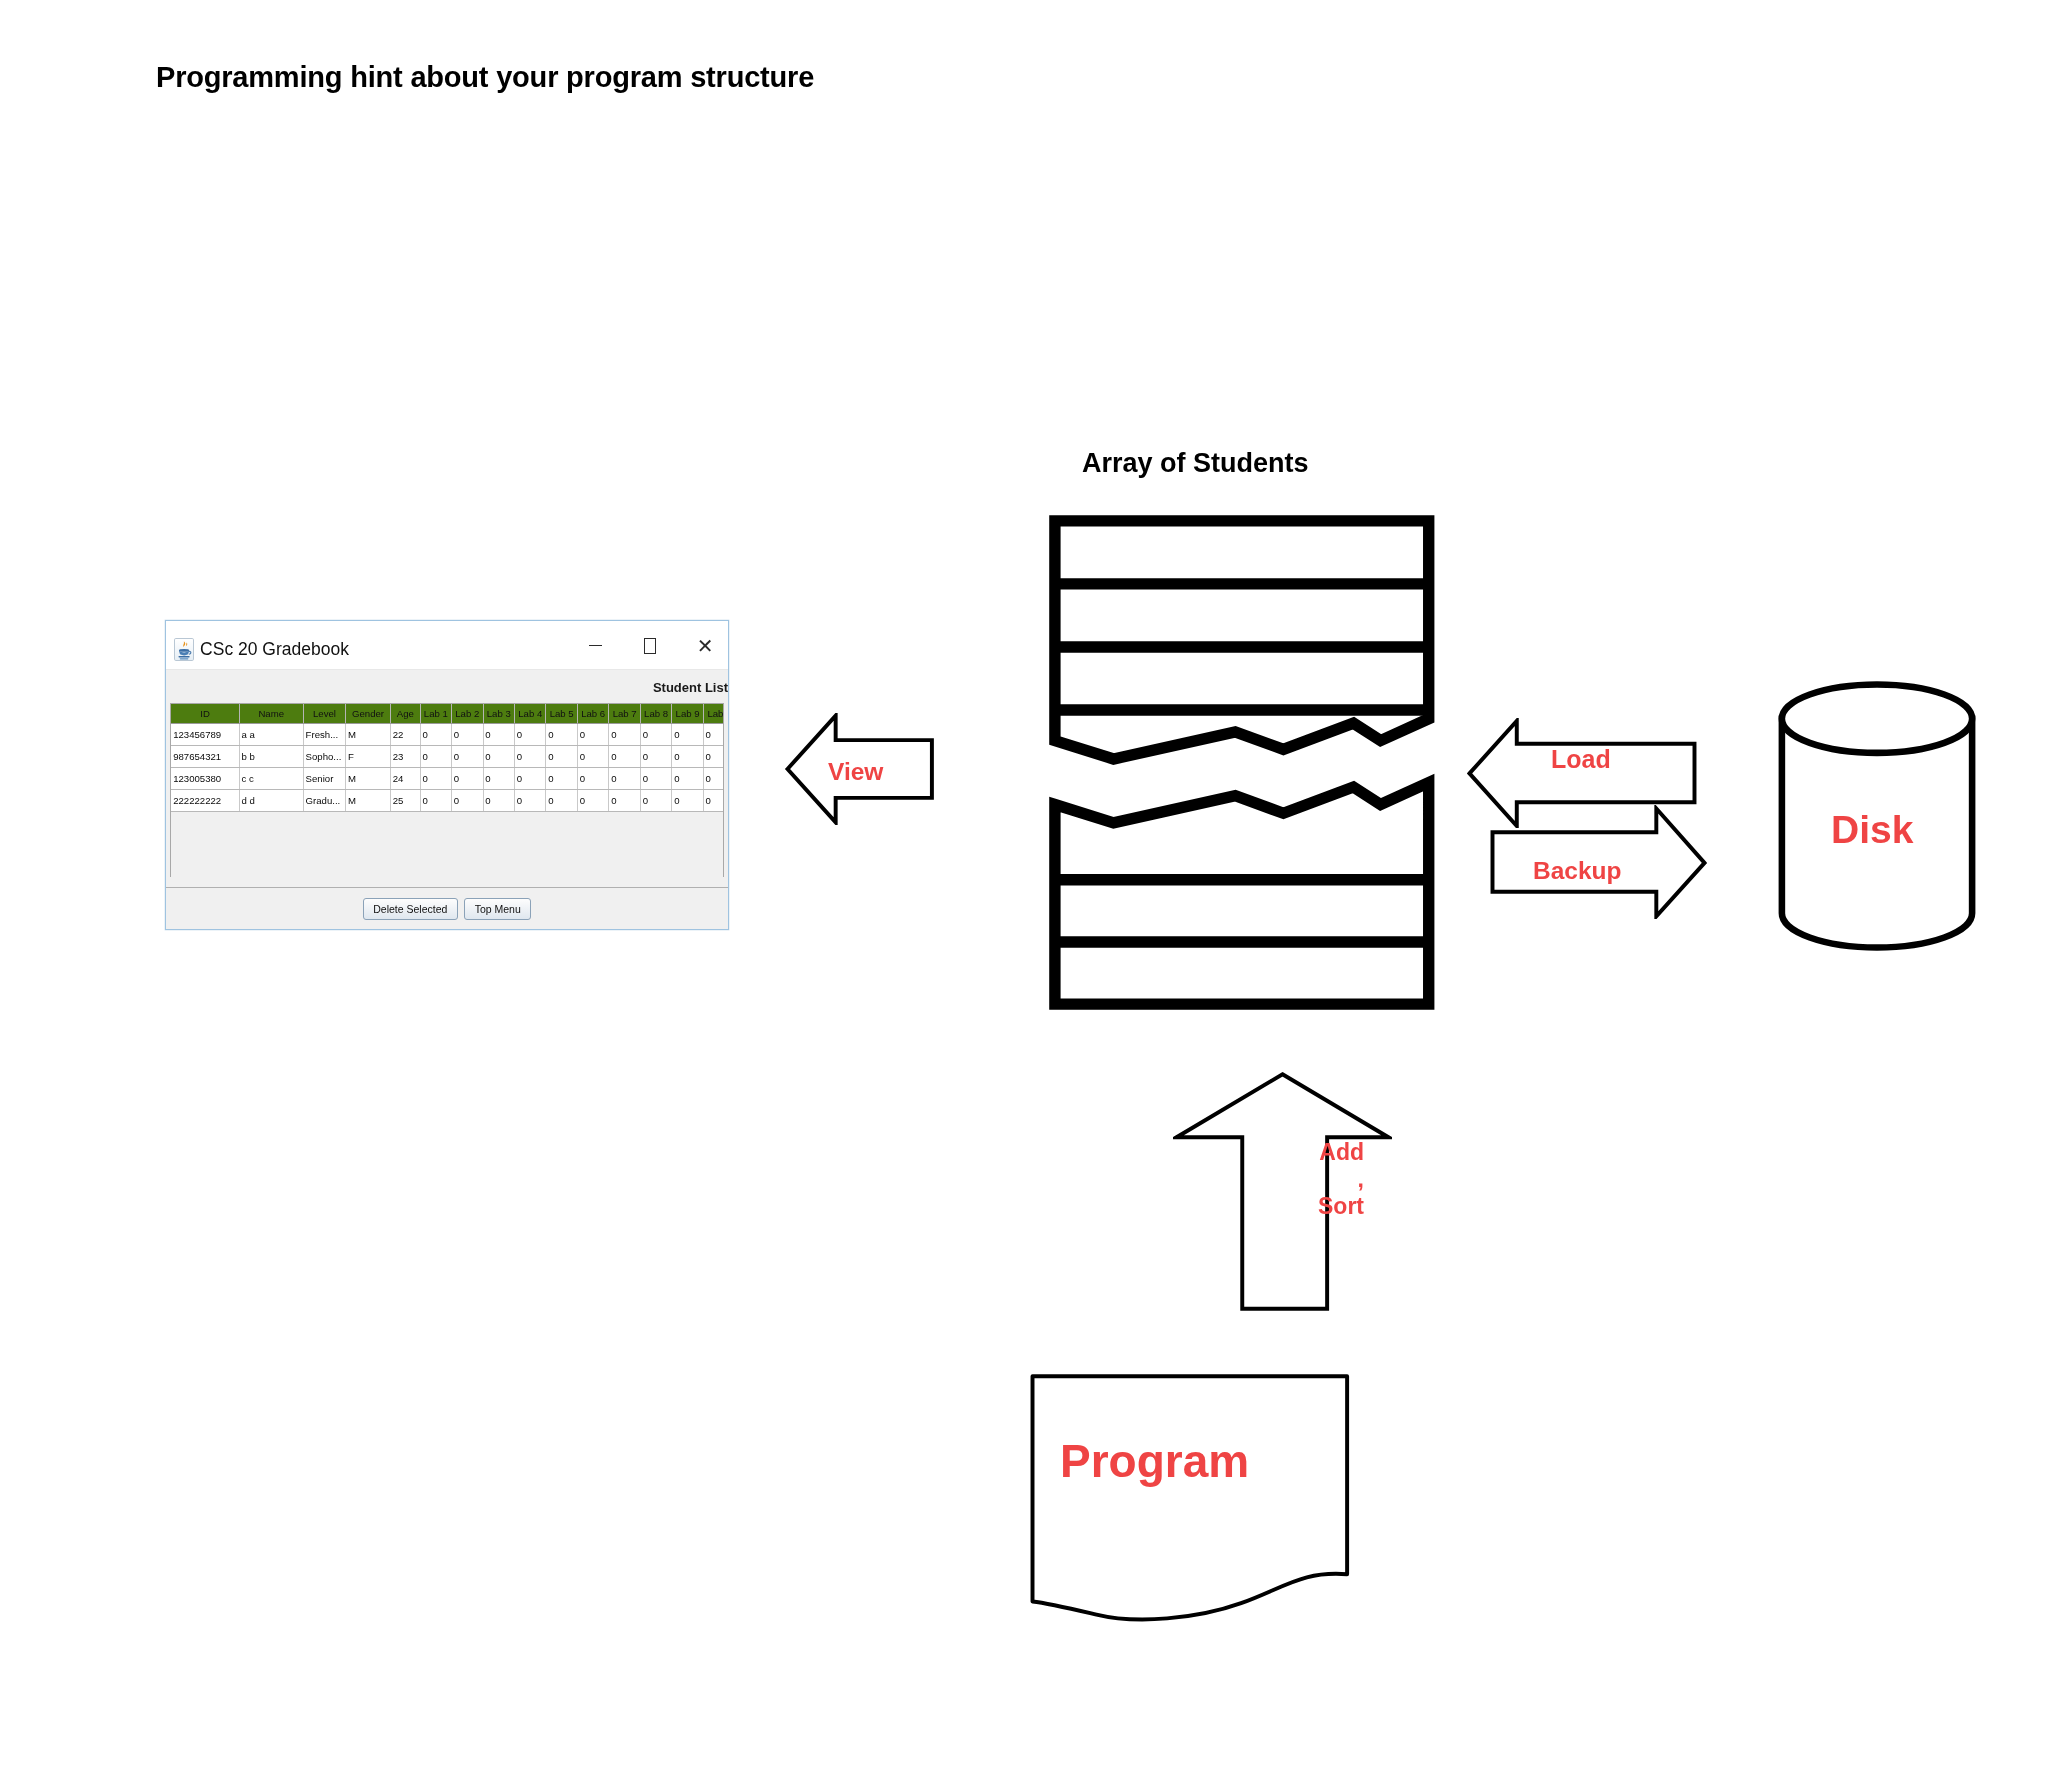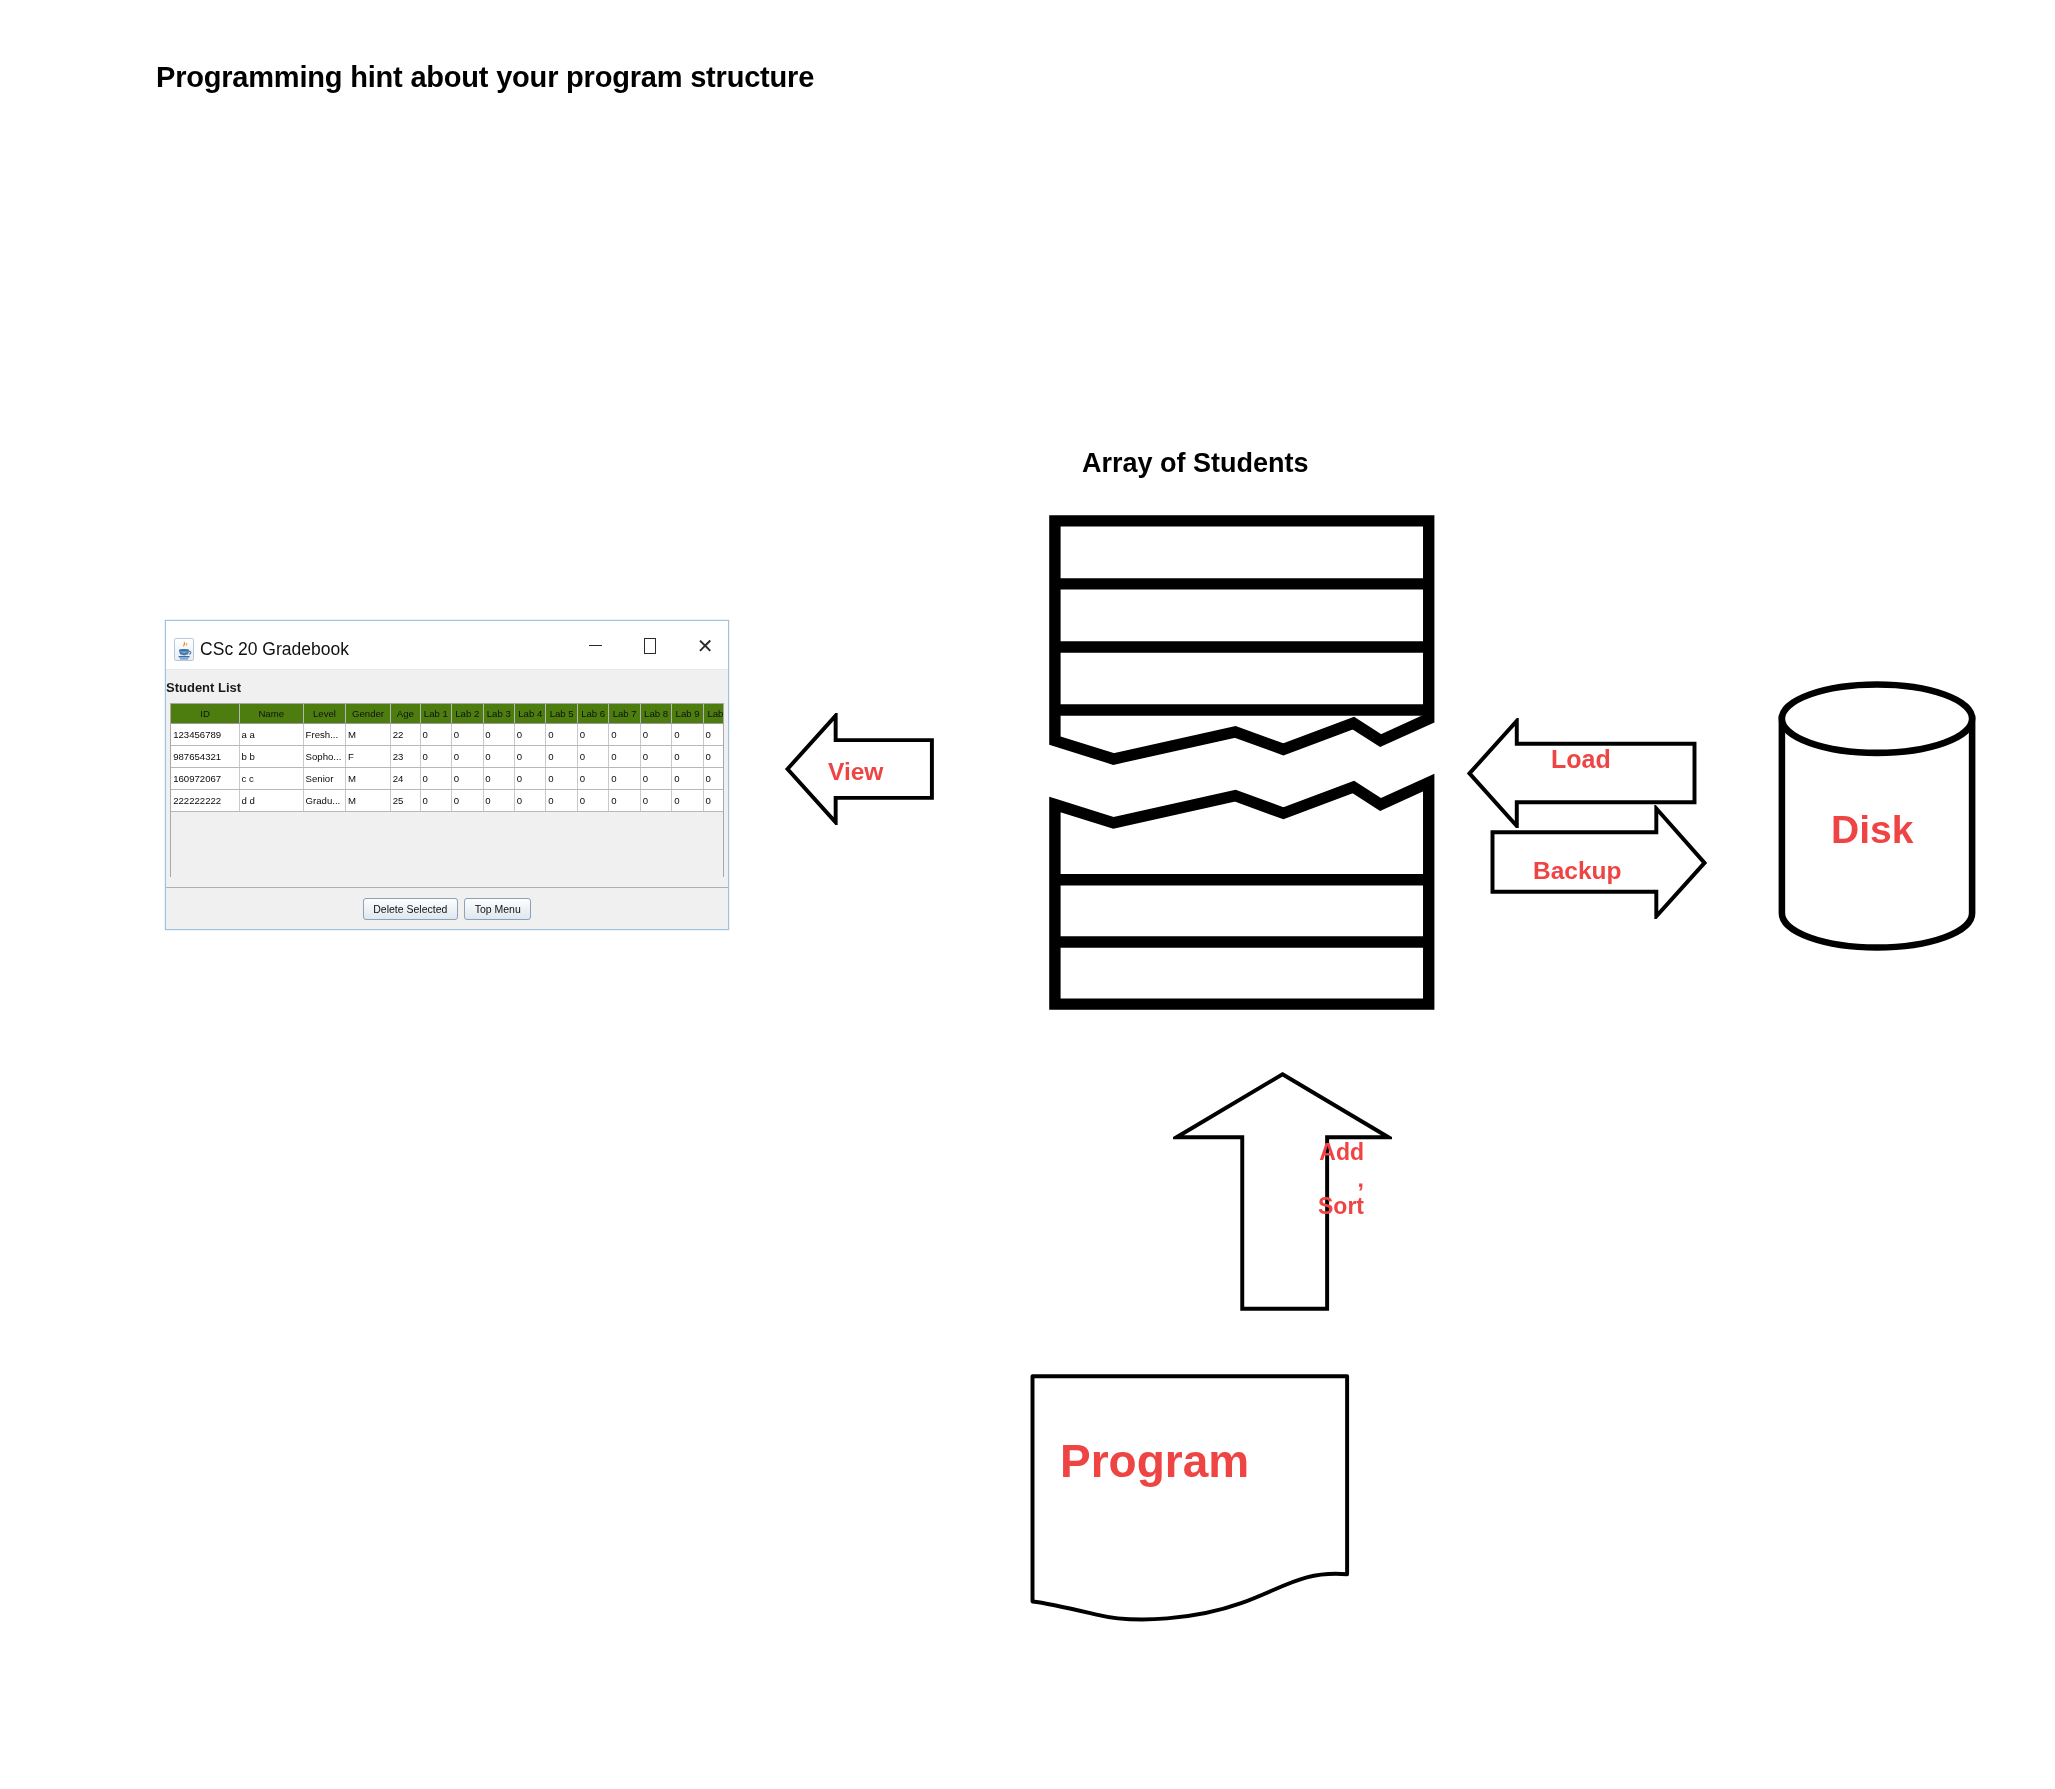--- a/index.html
+++ b/index.html
@@ -82,21 +82,21 @@
   }
   .minimize-glyph {
     width: 13px; height: 1.8px; background: #2b2b2b; display:block;
   }
   .maximize-glyph {
     width: 11.4px; height: 16px; border: 1.8px solid #2b2b2b; box-sizing: border-box; display:block;
   }
   .close-glyph { font-size: 20px; line-height: 1; font-weight: 300; }
 
   #student-list-heading {
-    text-align: left;
+    text-align: right;
     font-size: 13px;
     font-weight: bold;
     color: #1a1a1a;
     padding: 9.6px 0 8.8px 0;
     background: #f0f0f0;
   }
 
   #student-table-wrap {
     margin: 0 4.4px;
     background: #ffffff;
@@ -296,21 +296,21 @@
             <td>0</td>
             <td>0</td>
             <td>0</td>
             <td>0</td>
             <td>0</td>
             <td>0</td>
             <td>0</td>
             <td>0</td>
           </tr>
           <tr>
-            <td>160972067</td>
+            <td>123005380</td>
             <td>c c</td>
             <td>Senior</td>
             <td>M</td>
             <td>24</td>
             <td>0</td>
             <td>0</td>
             <td>0</td>
             <td>0</td>
             <td>0</td>
             <td>0</td>

